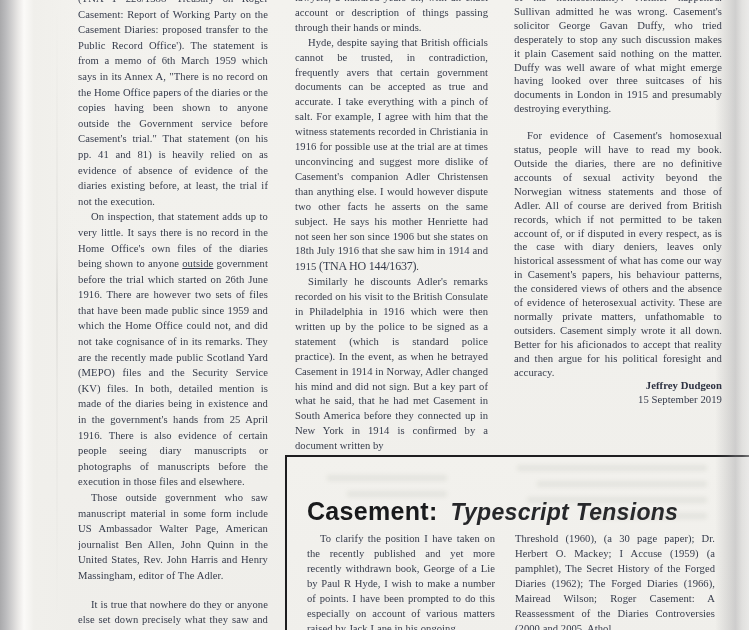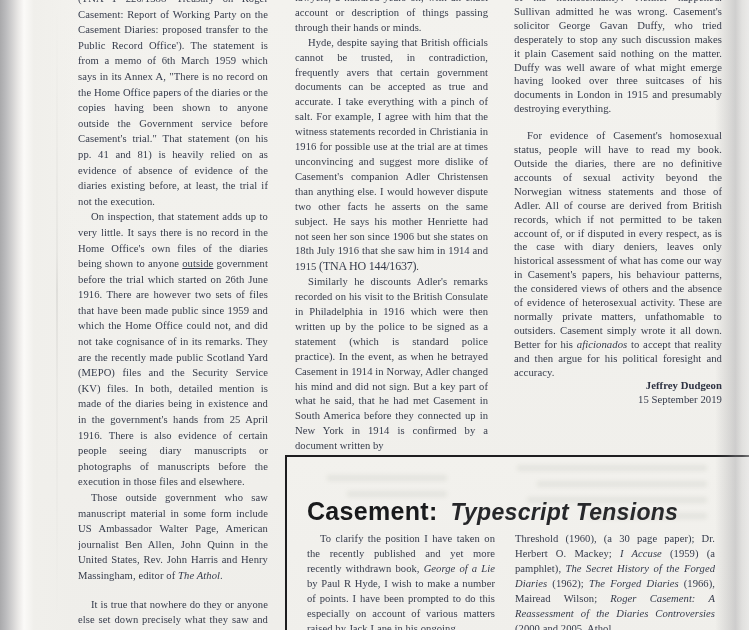--- a/index.html
+++ b/index.html
@@ -35,21 +35,21 @@
   }
   .col1{left:78px;width:190px;height:650px;overflow:hidden;
         font-size:10.6px;line-height:15.6px;letter-spacing:.08px;}
   .col2{left:295px;width:193px;height:478px;overflow:hidden;
         font-size:10.6px;line-height:14.9px;letter-spacing:.05px;}
   .col3{left:514px;width:208px;height:474px;overflow:hidden;
         font-size:10.7px;line-height:13.9px;letter-spacing:.05px;}
   .col p{margin:0;}
   .col p.indent{text-indent:13px;}
   .col p.space{margin-top:13px;}
-  .it{font-style:italic;}
+  .it{}
   .bd{font-weight:700;color:#2b3040;}
   .un{text-decoration:underline;margin-top:34px;}
   .sm{font-size:12px;letter-spacing:-.2px;}
   
   .box{
     position:absolute;left:285px;top:455px;width:470px;height:182px;z-index:3;
     background:linear-gradient(180deg,#f2f1ed,#f0efeb);
     border-top:2px solid #1e1e20;border-left:2px solid #1e1e20;
   }
   .box-title{
@@ -80,21 +80,21 @@
   }
 </style>
 </head>
 <body>
 
 <div class="scan">
 
   <div class="col col1">
       <p class=""><span>(TNA T 220/1388 'Treasury on Roger Casement: Report of Working Party on the Casement Diaries: proposed transfer to the Public Record Office'). The statement is from a memo of 6th March 1959 which says in its Annex A, "There is no record on the Home Office papers of the diaries or the copies having been shown to anyone outside the Government service before Casement's trial." That statement (on his pp. 41 and 81) is heavily relied on as evidence of absence of evidence of the diaries existing before, at least, the trial if not the execution.</span></p>
       <p class="indent "><span>On inspection, that statement adds up to very little. It says there is no record in the Home Office's own files of the diaries being shown to anyone </span><span class="un">outside</span><span> government before the trial which started on 26th June 1916. There are however two sets of files that have been made public since 1959 and which the Home Office could not, and did not take cognisance of in its remarks. They are the recently made public Scotland Yard (MEPO) files and the Security Service (KV) files. In both, detailed mention is made of the diaries being in existence and in the government's hands from 25 April 1916. There is also evidence of certain people seeing diary manuscripts or photographs of manuscripts before the execution in those files and elsewhere.</span></p>
-      <p class="indent "><span>Those outside government who saw manuscript material in some form include US Ambassador Walter Page, American journalist Ben Allen, John Quinn in the United States, Rev. John Harris and Henry Massingham, editor of </span><span class="it">The Athol</span><span>.</span></p>
+      <p class="indent "><span>Those outside government who saw manuscript material in some form include US Ambassador Walter Page, American journalist Ben Allen, John Quinn in the United States, Rev. John Harris and Henry Massingham, editor of </span><span class="it">The Adler</span><span>.</span></p>
       <p class="indent space"><span>It is true that nowhere do they or anyone else set down precisely what they saw and what form these volumes took. Even the top officials write varied descriptions but</span></p>
     </div>
 
   <div class="col col2">
       <p class=""><span>lawyers, a hundred years on, with an exact account or description of things passing through their hands or minds.</span></p>
       <p class="indent "><span>Hyde, despite saying that British officials cannot be trusted, in contradiction, frequently avers that certain government documents can be accepted as true and accurate. I take everything with a pinch of salt. For example, I agree with him that the witness statements recorded in Christiania in 1916 for possible use at the trial are at times unconvincing and suggest more dislike of Casement's companion Adler Christensen than anything else. I would however dispute two other facts he asserts on the same subject. He says his mother Henriette had not seen her son since 1906 but she states on 18th July 1916 that she saw him in 1914 and 1915 </span><span class="sm">(TNA HO 144/1637)</span><span>.</span></p>
       <p class="indent "><span>Similarly he discounts Adler's remarks recorded on his visit to the British Consulate in Philadelphia in 1916 which were then written up by the police to be signed as a statement (which is standard police practice). In the event, as when he betrayed Casement in 1914 in Norway, Adler changed his mind and did not sign. But a key part of what he said, that he had met Casement in South America before they connected up in New York in 1914 is confirmed by a document written by</span></p>
     </div>
 
   <div class="col col3">

